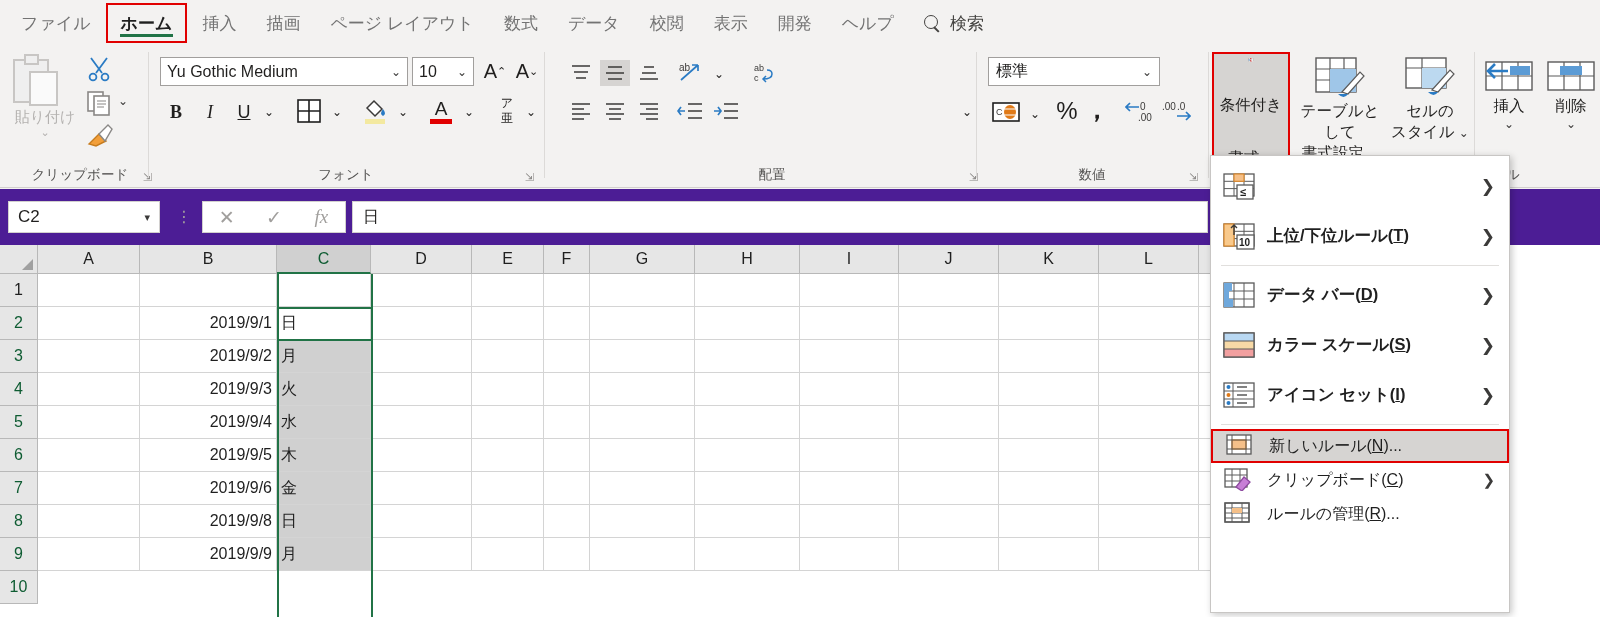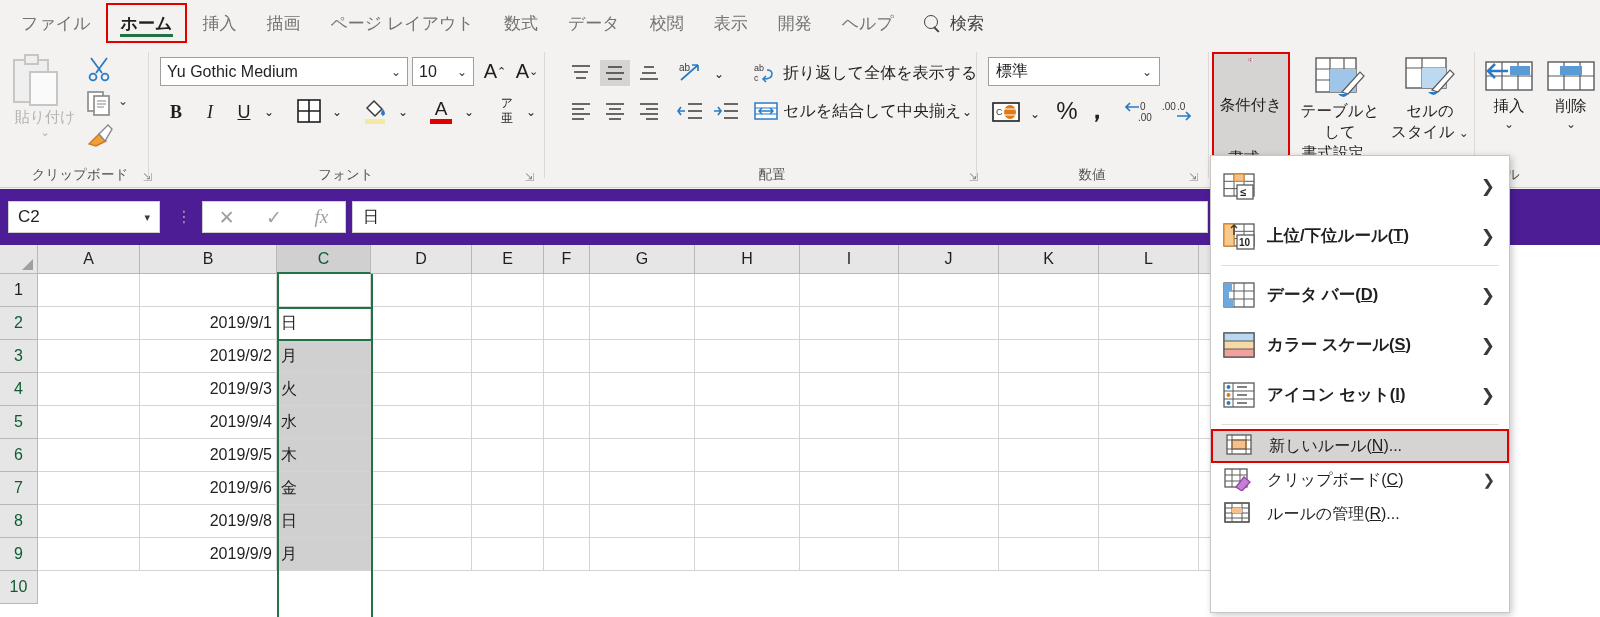--- a/index.html
+++ b/index.html
@@ -365,29 +365,20 @@
           <path d="M1 9 L8 9 M5 5 L8 9 L5 13" stroke="#2a7bc4" stroke-width="1.7" fill="none"></path>
         </svg>
       </div>
 
       <div class="btn" style="left:196px; top:14px; height:26px; justify-content:flex-start;">
         <svg width="24" height="22" viewBox="0 0 24 22" style="margin-right:5px;">
           <text x="0" y="9" font-size="9" fill="#3b3a39" font-family="Liberation Sans">ab</text>
           <text x="0" y="19" font-size="9" fill="#3b3a39" font-family="Liberation Sans">c</text>
           <path d="M9 17 q9 0 9 -5 q0 -4 -5 -4 M12 14 l-3 3 l3 3" stroke="#2a7bc4" stroke-width="1.5" fill="none"></path>
         </svg>
-        <span style="font-size:16px;">折り返して全体を表示する</span>
-      </div>
-      <div class="btn" style="left:196px; top:52px; height:26px; justify-content:flex-start;">
-        <svg width="24" height="20" viewBox="0 0 24 20" style="margin-right:5px;">
-          <rect x="1" y="2" width="22" height="16" fill="#fff" stroke="#2a7bc4" stroke-width="1.5"></rect>
-          <path d="M1 7h22 M1 13h22" stroke="#2a7bc4" stroke-width="1"></path>
-          <path d="M5 10h14 M8 7 L5 10 L8 13 M16 7 L19 10 L16 13" stroke="#2a7bc4" stroke-width="1.5" fill="none"></path>
-        </svg>
-        <span style="font-size:16px;">セルを結合して中央揃え</span>
       </div>
       <div class="btn chev" style="left:400px; top:54px; width:18px; height:24px;">⌄</div>
 
       <div class="glabel">配置</div>
       <div class="launcher">⇲</div>
     </div>
     <div class="sep" style="left:976px;"></div>
 
     <div class="grp" style="left:978px; width:228px;">
       <div class="numbox">

